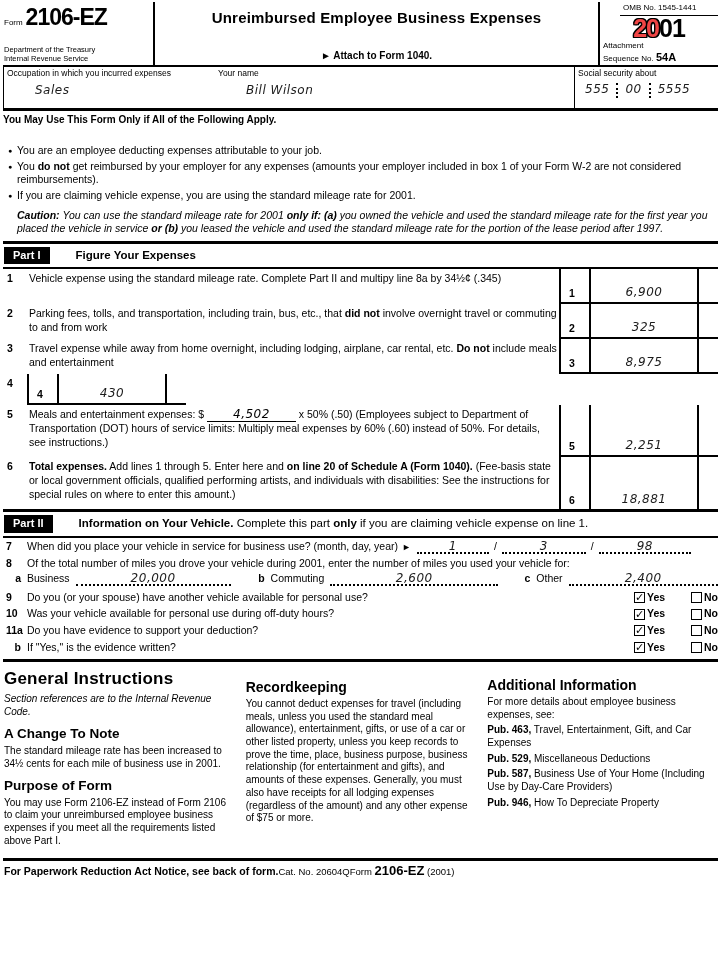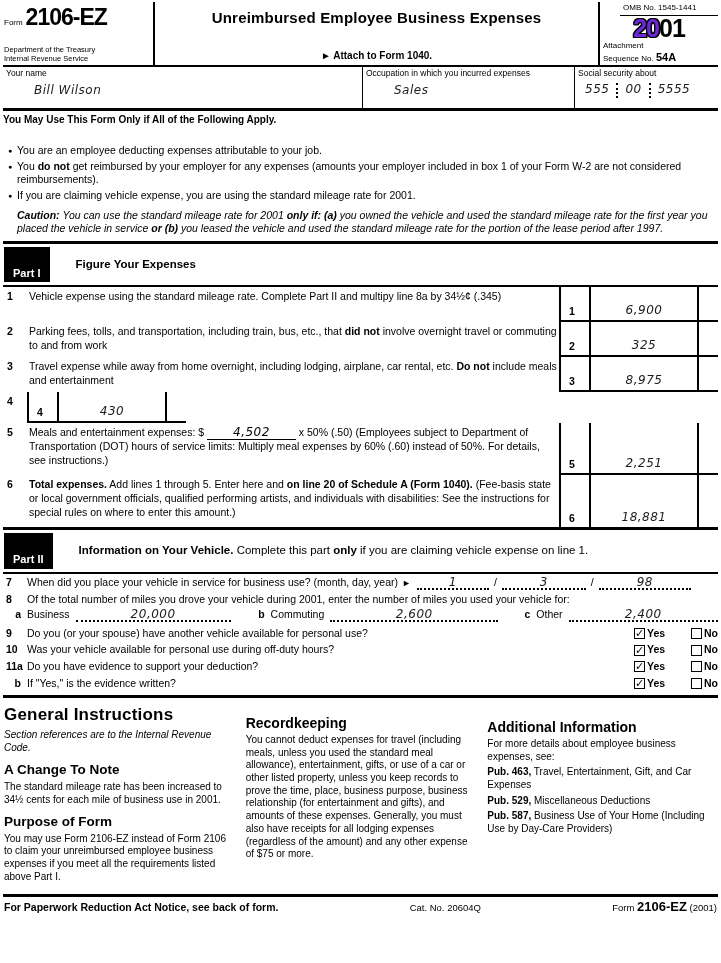--- a/index.html
+++ b/index.html
@@ -26,21 +26,21 @@
   .formword { font-size:8px; }
   .formnum  { font-size:23px; font-weight:bold; letter-spacing:-1px; }
   .agency { font-size:7.5px; line-height:1.15; }
   .hdr-mid { flex:1; display:flex; flex-direction:column; justify-content:space-between; padding:6px 4px 3px 4px; text-align:center;}
   .title { font-size:15px; font-weight:bold; letter-spacing:.2px;}
   .attach { font-size:10px; font-weight:bold; }
   .hdr-right { width:120px; border-left:2px solid #000; display:flex; flex-direction:column; }
   .omb { font-size:8px; padding:1px 3px 2px 3px; border-bottom:1.5px solid #000;margin-left:20px; }
   .yearbox { padding:0 3px 1px 3px; }
   .year { font-size:25px; font-weight:bold; line-height:1; letter-spacing:-1px; text-align:center;}
-  .year .hollow { color:#6d28d9; text-shadow:-1.3px -1.3px 0 #000, 1.3px -1.3px 0 #000, -1.3px 1.3px 0 #000, 1.3px 1.3px 0 #000, 0 1.3px 0 #000, 0 -1.3px 0 #000, 1.3px 0 0 #000, -1.3px 0 0 #000; }
+  .year .hollow { color:#ef4444; text-shadow:-1.3px -1.3px 0 #000, 1.3px -1.3px 0 #000, -1.3px 1.3px 0 #000, 1.3px 1.3px 0 #000, 0 1.3px 0 #000, 0 -1.3px 0 #000, 1.3px 0 0 #000, -1.3px 0 0 #000; }
   .attachseq { font-size:8px; line-height:1.2; }
   .seqnum { font-size:11px; font-weight:bold; }
 
   
   .idrow { display:flex; border-bottom:3px solid #000; min-height:44px; }
   .idcell { padding:1px 3px; display:flex; flex-direction:column; }
   .idcell .lbl { font-size:8.5px; }
   .id-name { flex:1; }
   .id-occ { width:212px; border-left:1.5px solid #000; }
   .id-ssn { width:144px; border-left:1.5px solid #000; }
@@ -54,21 +54,21 @@
   .elig-h { font-size:10px; font-weight:bold; margin-bottom:18px; }
   .bullet { display:flex; margin:2px 0; }
   .bullet .dotmark { width:14px; text-align:center; font-size:7px; line-height:13px; flex:none;}
   .bullet .btxt { flex:1; }
 
   
   .caution { padding:3px 2px 5px 14px; border-bottom:3px solid #000; }
 
   
   .parthdr { display:flex; align-items:center; padding:3px 0 3px 1px; border-bottom:2px solid #000; }
-  .badge { background:#000; color:#fff; font-weight:bold; font-size:11px; padding:19px 9px 2px 9px; margin-right:26px; flex:none;}
+  .badge { background:#000; color:#fff; font-weight:bold; font-size:11px; padding:1px 9px 2px 9px; margin-right:26px; flex:none;}
   .ph-txt { font-size:11.5px; }
   .ph-bold { font-weight:bold; }
 
   
   .p1tbl { border-bottom:3px solid #000; }
   .p1row { display:flex; align-items:stretch; }
   .p1num { width:24px; font-weight:bold; padding:3px 0 0 4px; flex:none;}
   .p1text { flex:1; padding:3px 2px 2px 2px; }
   .dots { display:inline-block; height:9px; background-image:radial-gradient(circle,#000 1.1px,transparent 1.35px); background-size:9px 8px; background-repeat:repeat-x; background-position:2px 6px; vertical-align:baseline; }
   .boxgrp { display:flex; flex:none; }
@@ -101,21 +101,21 @@
 
   
   .instr { display:flex; gap:12px; padding:6px 1px 4px 1px; min-height:196px;}
   .icol { width:231px; }
   .gi-h { font-size:17px; font-weight:bold; margin-bottom:3px; letter-spacing:.2px;}
   .sub-h { font-size:13.5px; font-weight:bold; margin:7px 0 2px 0; }
   .icol p { font-size:10px; line-height:1.27; margin-bottom:2px;}
   .pubitem { margin:3px 0; font-size:10px; line-height:1.27;}
 
   
-  .foot { border-top:3px solid #000; display:flex; justify-content:space-between; align-items:baseline; padding:2px 1px; }
+  .foot { border-top:3px solid #000; display:flex; justify-content:flex-start; align-items:baseline; padding:2px 1px; }
   .foot-notice { font-weight:bold; font-size:10.5px; }
   .foot-cat { font-size:9.5px; }
   .foot-form { font-size:9.5px; }
   .foot-formnum { font-size:13px; font-weight:bold; }
 </style>
 </head>
 <body>
 
 <div class="hdr">
   <div class="hdr-left">
@@ -138,27 +138,27 @@
       <div class="year"><span class="hollow">20</span><span>01</span></div>
       <div class="attachseq">
         <div>Attachment</div>
         <div><span>Sequence No.</span> <span class="seqnum">54A</span></div>
       </div>
     </div>
   </div>
 </div>
 
 <div class="idrow">
+  <div class="idcell id-occ">
+    <span class="lbl">Occupation in which you incurred expenses</span>
+    <span class="idval hand">Sales</span>
+  </div>
   <div class="idcell id-name">
     <span class="lbl">Your name</span>
     <span class="idval hand">Bill Wilson</span>
-  </div>
-  <div class="idcell id-occ">
-    <span class="lbl">Occupation in which you incurred expenses</span>
-    <span class="idval hand">Sales</span>
   </div>
   <div class="idcell id-ssn">
     <span class="lbl">Social security about</span>
     <span class="ssnval hand">
       <span>555</span>
         <span class="ssnsep"></span>
         <span>00</span>
         <span class="ssnsep"></span>
         <span>5555</span>
     </span>
@@ -371,25 +371,26 @@
     <div class="sub-h">A Change To Note</div>
     <p>The standard mileage rate has been increased to 34½ cents for each mile of business use in 2001.</p>
     <div class="sub-h">Purpose of Form</div>
     <p>You may use Form 2106-EZ instead of Form 2106 to claim your unreimbursed employee business expenses if you meet all the requirements listed above Part I.</p>
   </div>
   <div class="icol">
     <div class="sub-h" style="margin-top:10px;font-size:14px;">Recordkeeping</div>
     <p>You cannot deduct expenses for travel (including meals, unless you used the standard meal allowance), entertainment, gifts, or use of a car or other listed property, unless you keep records to prove the time, place, business purpose, business relationship (for entertainment and gifts), and amounts of these expenses. Generally, you must also have receipts for all lodging expenses (regardless of the amount) and any other expense of $75 or more.</p>
   </div>
   <div class="icol">
-    <div class="sub-h" style="margin-top:14px;font-size:14px;">Additional Information</div>
+    <div class="sub-h" style="margin-top:8px;font-size:14px;">Additional Information</div>
     <p>For more details about employee business expenses, see:</p>
     <div class="pubitem"><span class="rb-b">Pub. 463,</span><span> Travel, Entertainment, Gift, and Car Expenses</span></div>
     <div class="pubitem"><span class="rb-b">Pub. 529,</span><span> Miscellaneous Deductions</span></div>
     <div class="pubitem"><span class="rb-b">Pub. 587,</span><span> Business Use of Your Home (Including Use by Day-Care Providers)</span></div>
+    <div class="pubitem"><span class="rb-b">Pub. 946,</span><span> How To Depreciate Property</span></div>
   </div>
 </div>
 
 <div class="foot">
   <span class="foot-notice">For Paperwork Reduction Act Notice, see back of form.</span>
   <span class="foot-cat">Cat. No. 20604Q</span>
   <span class="foot-form">
     <span>Form</span>
     <span class="foot-formnum">2106-EZ</span>
     <span>(2001)</span>

